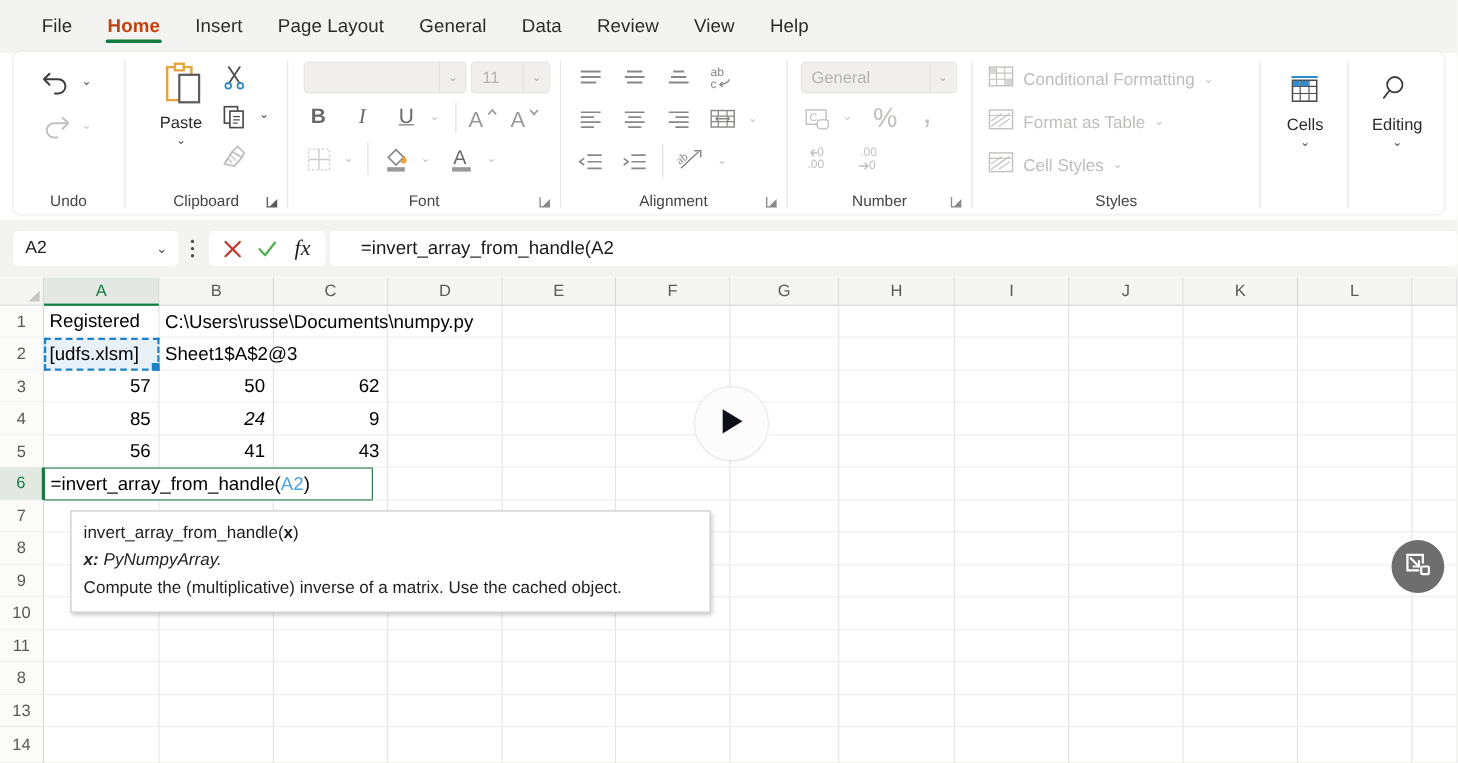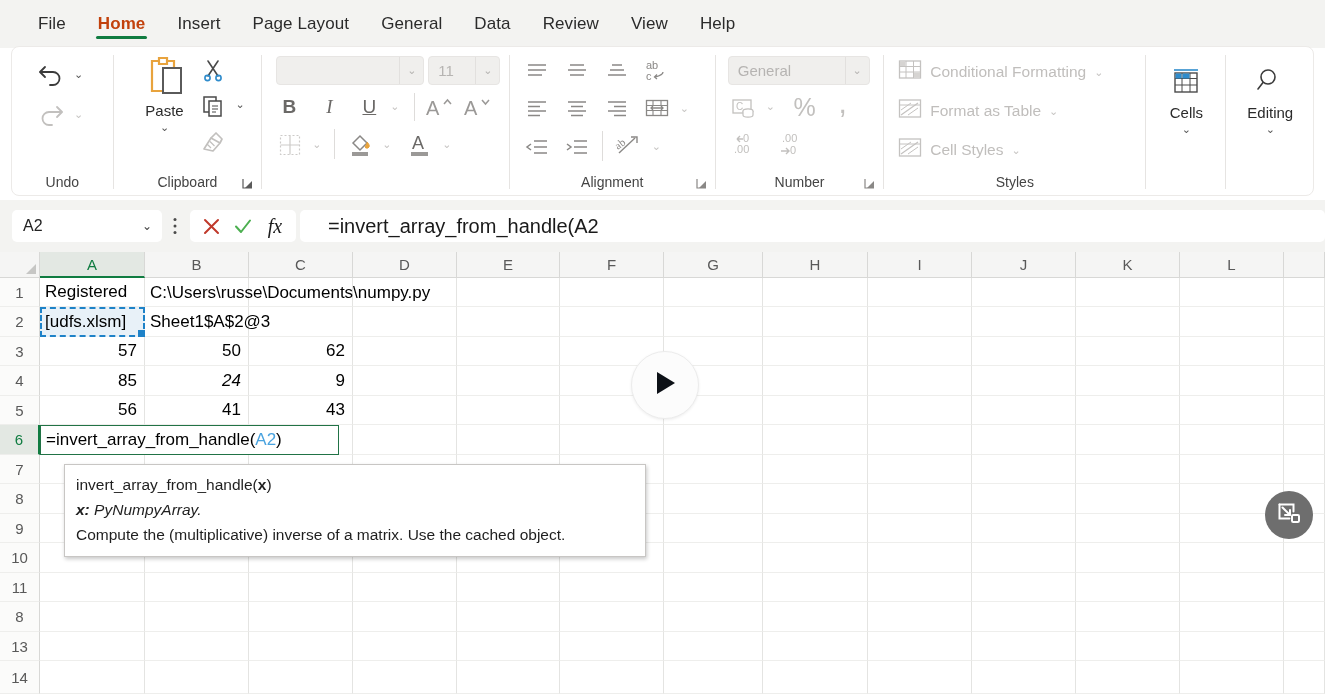--- a/index.html
+++ b/index.html
@@ -90,21 +90,21 @@
            font-size: 15px; color: #555; letter-spacing: 0; }
   .fxgroup {
     height: 32px; background: #ffffff; border-radius: 5px;
     display: flex; align-items: center; gap: 2px; padding: 0 6px; margin-left: 2px;
   }
   .fxbtn { width: 30px; height: 28px; display: flex; align-items: center; justify-content: center; }
   .fbinput {
     flex: 1; height: 32px; background: #ffffff; border-radius: 5px;
     margin-left: 4px; margin-right: 0px;
     display: flex; align-items: center; padding-left: 28px;
-    font-size: 20px; color: #1a1a1a;
+    font-size: 17px; color: #1a1a1a;
   }
 
   
   .gridwrap { position: absolute; left: 0; top: 252px; width: 1325px; height: 442px;
               background: #ffffff; overflow: hidden; }
   .corner { position: absolute; left: 0; top: 0; width: 40px; height: 26px;
             background: #f5f5f4; border-right: 1px solid #d8d8d6; border-bottom: 1px solid #d8d8d6; }
   .corner::after { content:""; position:absolute; right:3px; bottom:3px;
             border-style: solid; border-width: 0 0 10px 10px;
             border-color: transparent transparent #c6c6c4 transparent; }
@@ -328,20 +328,29 @@
             </svg>
         </span>
         <span class="chev dim" style="position:absolute; left:120px; top:92px;">⌄</span>
         <span class="icon-btn" style="left:142px; top:82px; width:34px; height:30px;">
           <svg width="28" height="28" viewBox="0 0 28 28">
               <text x="5" y="19" font-family="Liberation Sans, sans-serif" font-size="18" fill="#6b6967">A</text>
               <rect x="4" y="22" width="17" height="4" fill="#9b9997"></rect>
             </svg>
         </span>
         <span class="chev dim" style="position:absolute; left:180px; top:92px;">⌄</span>
+      </div>
+      <div class="group-label">
+        <span>Font</span>
+        <span class="dlg">
+          <svg width="13" height="13" viewBox="0 0 13 13">
+              <path d="M2 2 v9 h9" fill="none" stroke="#8a8886" stroke-width="1.2"></path>
+              <path d="M11 4 L11 11 L4 11 Z" fill="#8a8886"></path>
+            </svg>
+        </span>
       </div>
     </div>
     <div class="group-sep"></div>
 
     <div class="group" style="width:208px;">
       <div class="group-body">
         <span class="icon-btn mid" style="left:10px; top:10px; width:34px; height:28px;">
           <svg width="24" height="20" viewBox="0 0 24 20">
               <path d="M3 4h18M3 9h18M3 14h14" stroke="#8a8886" stroke-width="1.6"></path>
             </svg>

